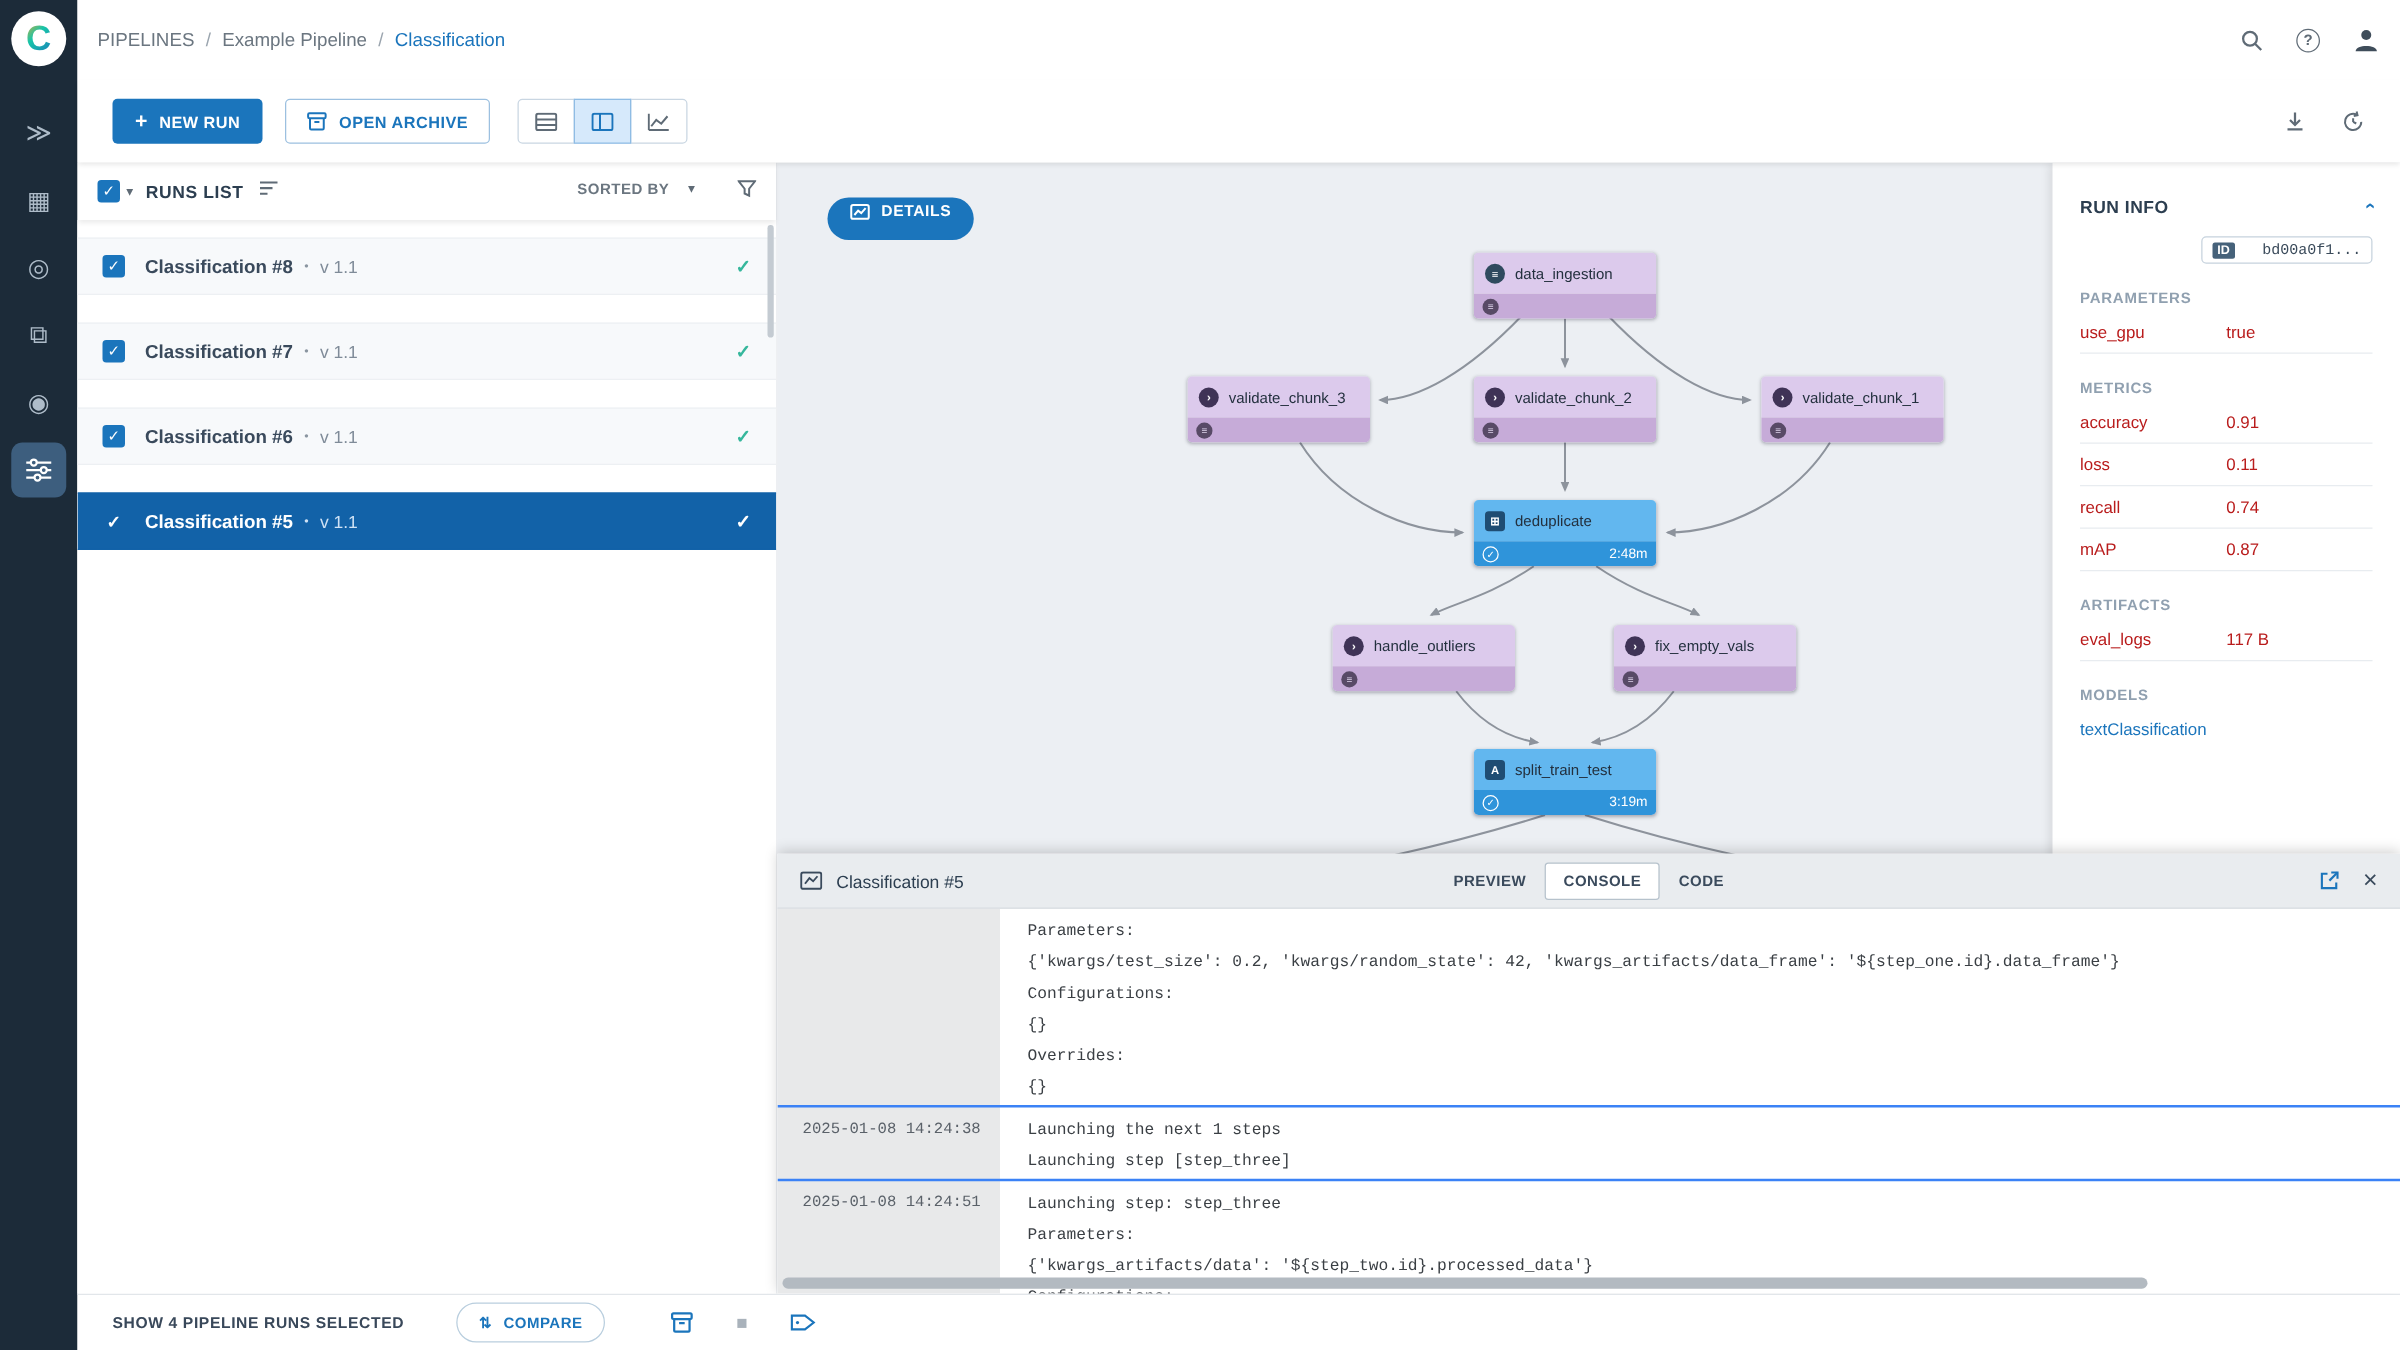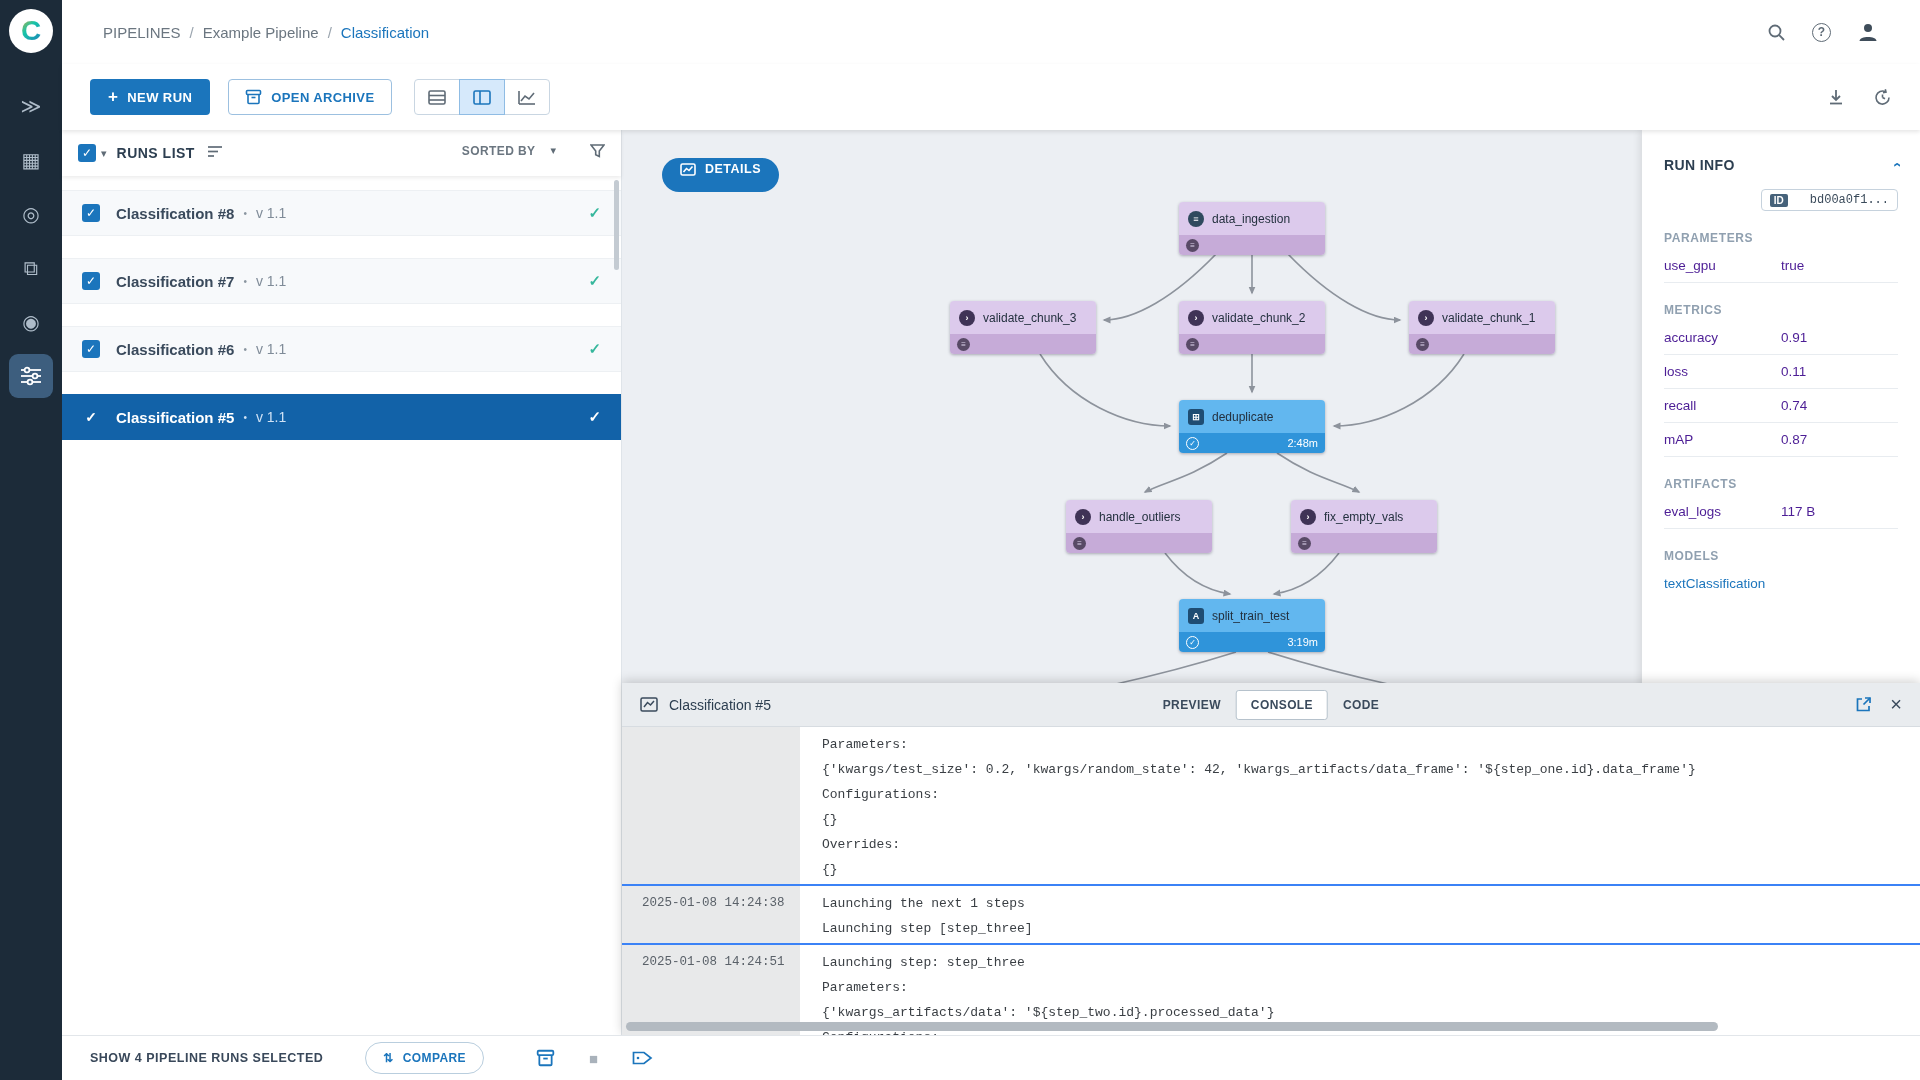--- a/index.html
+++ b/index.html
@@ -11,21 +11,21 @@
   
   .rail{width:62px;background:#1c2b39;flex-shrink:0;display:flex;flex-direction:column;align-items:center;padding-top:9px}
   .logo{width:44px;height:44px;border-radius:50%;background:#fff;display:flex;align-items:center;justify-content:center;cursor:pointer;margin-bottom:26px}
   .logo b{font-size:28px;font-weight:bold;background:linear-gradient(135deg,#f5a623 0%,#18c5a9 40%,#1b75bc 100%);-webkit-background-clip:text;background-clip:text;color:transparent}
   .rail-item{width:44px;height:44px;margin:5px 0;border-radius:9px;display:flex;align-items:center;justify-content:center;color:#aebcc9;font-size:20px;cursor:pointer}
   .rail-item.active{background:#3d5e7e;color:#fff}
 
   
   .main{flex:1;position:relative;height:100%}
 
-  .topbar{height:64px;display:flex;align-items:center;padding:0 41px;background:#fff}
+  .topbar{height:64px;display:flex;align-items:center;padding:0 16px;background:#fff}
   .crumb{font-size:15px;color:#6b7680;display:flex;align-items:center;gap:9px}
   .crumb .current{color:#1b75bc}
   .crumb .sep{color:#9aa4ae}
   .topbar-right{margin-left:auto;display:flex;align-items:center;gap:26px}
   .icon-btn{background:none;border:none;cursor:pointer;display:flex;align-items:center;justify-content:center;color:#5f6b76}
   .help-circle{width:19px;height:19px;border:1.6px solid #5f6b76;border-radius:50%;display:flex;align-items:center;justify-content:center;font-size:12px;font-weight:bold;color:#5f6b76}
 
   .toolbar{height:66px;display:flex;align-items:center;padding:0 28px;background:#fff;box-shadow:0 2px 4px rgba(0,0,0,.10);position:relative;z-index:3}
   .btn-primary{background:#1b75bc;color:#fff;border:none;border-radius:4px;height:36px;padding:0 18px;font-size:13px;font-weight:bold;letter-spacing:.4px;display:flex;align-items:center;gap:9px;cursor:pointer}
   .btn-primary .plus{font-size:17px;font-weight:bold}
@@ -83,21 +83,21 @@
 
   
   .run-info{position:absolute;top:0;right:0;width:278px;height:100%;background:#fff;box-shadow:-2px 0 8px rgba(0,0,0,.10);padding:26px 22px 0 22px;z-index:1}
   .ri-header{display:flex;align-items:center;justify-content:space-between;font-weight:bold;font-size:14px;letter-spacing:.4px;color:#2c3e50;margin-bottom:16px}
   .chev-up{display:inline-block;transform:rotate(-90deg);color:#1b75bc;font-size:15px;font-weight:bold;cursor:pointer}
   .ri-id{display:flex;justify-content:flex-end;margin-bottom:6px}
   .id-chip{display:flex;align-items:center;gap:22px;border:1px solid #c6d2dd;border-radius:4px;padding:3px 8px;cursor:pointer}
   .id-badge{background:#46627a;color:#fff;font-size:10px;font-weight:bold;border-radius:2px;padding:1px 4px}
   .id-val{font-size:12px;color:#3a4a5a;font-family:"Liberation Mono",monospace}
   .ri-sec-title{font-size:12px;font-weight:bold;letter-spacing:.6px;color:#90a0b0;margin:20px 0 4px}
-  .ri-row{display:flex;align-items:center;padding:9px 0;border-bottom:1px solid #e8ecf0;font-size:13.5px;color:#4c1d95}
+  .ri-row{display:flex;align-items:center;padding:9px 0;border-bottom:1px solid #e8ecf0;font-size:13.5px;color:#b91c1c}
   .ri-row .k{width:50%}
   .ri-row.link{border-bottom:none;color:#1b75bc;cursor:pointer}
 
   
   .console{position:absolute;left:560px;right:0;bottom:45px;height:352px;background:#fff;box-shadow:0 -2px 10px rgba(0,0,0,.18);z-index:4;display:flex;flex-direction:column}
   .console-header{height:44px;background:#e9ecef;border-bottom:1px solid #d7dce1;display:flex;align-items:center;padding:0 18px;position:relative;flex-shrink:0}
   .console-title{display:flex;align-items:center;gap:11px;font-size:14px;color:#2c3e50}
   .console-tabs{position:absolute;left:50%;top:50%;transform:translate(-50%,-50%);display:flex;align-items:center}
   .ctab{background:transparent;border:1px solid transparent;height:30px;padding:0 14px;font-size:12px;font-weight:bold;letter-spacing:.4px;color:#3a4a5c;cursor:pointer}
   .ctab.active{background:#fff;border:1px solid #b6c2cc;border-radius:3px}

